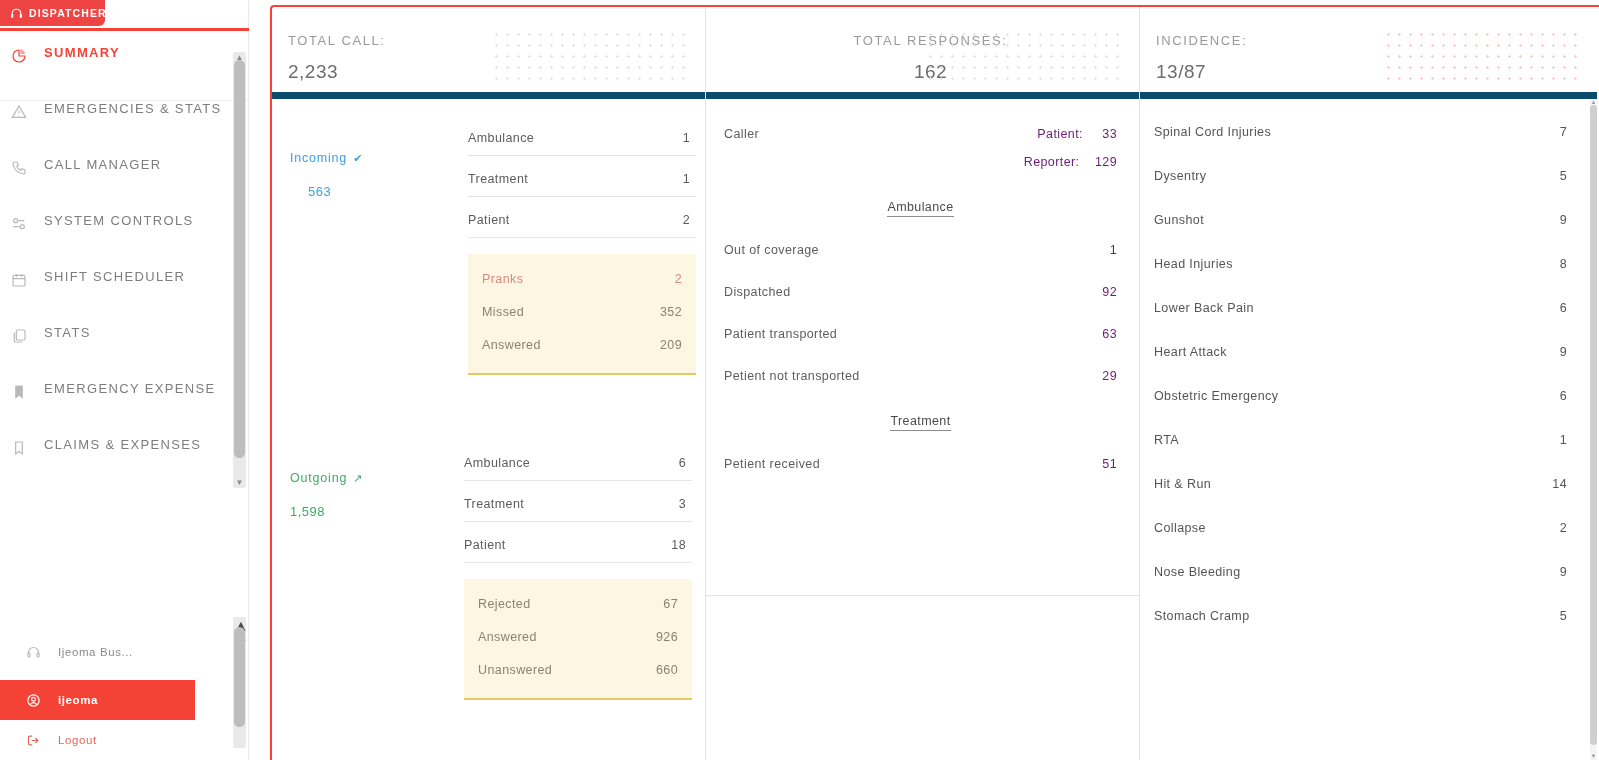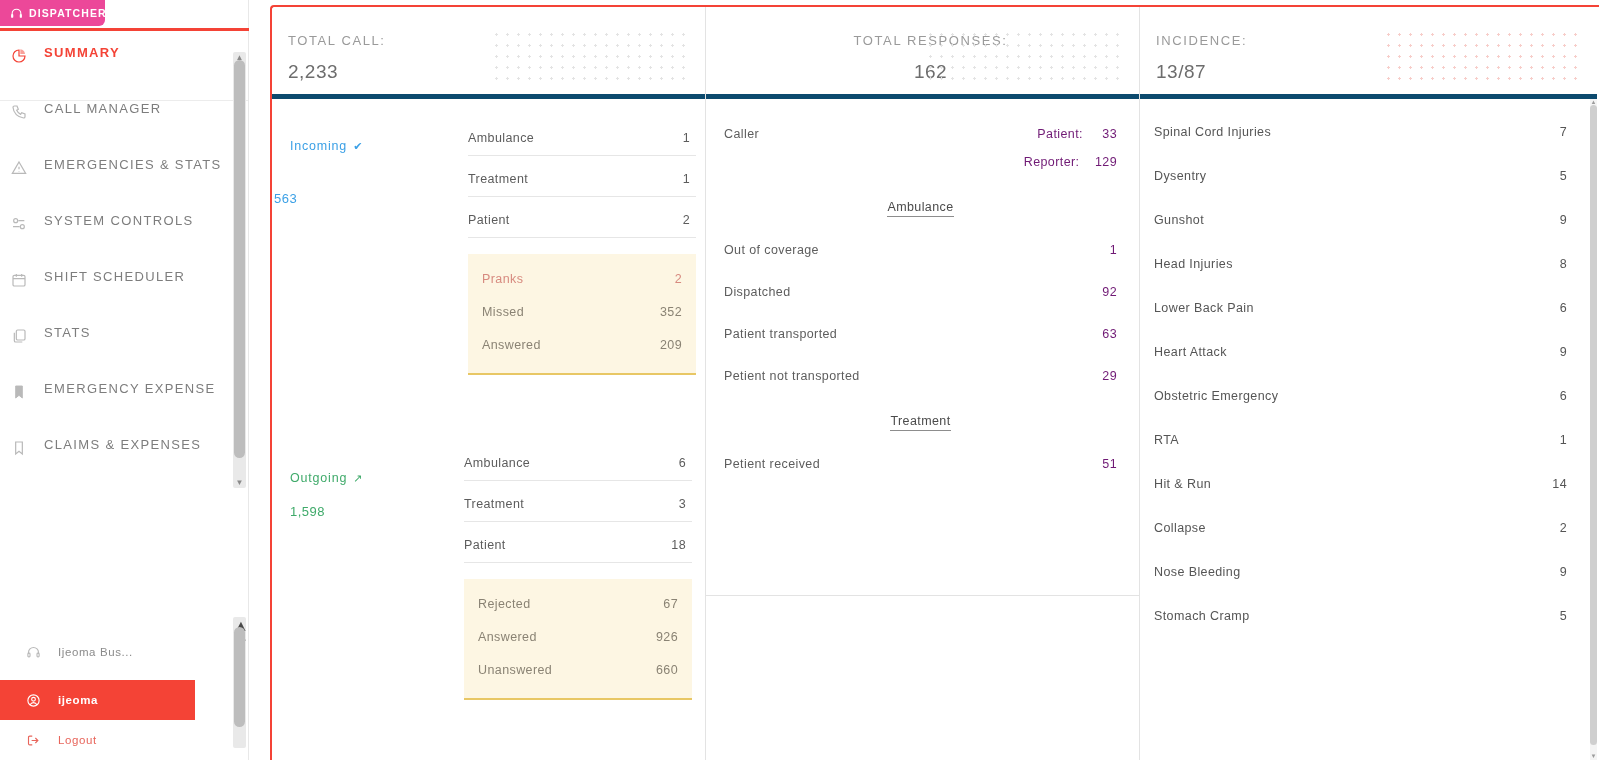--- a/index.html
+++ b/index.html
@@ -20,21 +20,21 @@
   
   .sidebar {
     position: absolute; left: 0; top: 0;
     width: 249px; height: 760px;
     background: #ffffff;
     border-right: 1px solid #e8e8e8;
   }
   .brand {
     position: relative;
     width: 105px; height: 26px;
-    background: #ec4899;
+    background: #ef4444;
     border-bottom-right-radius: 6px;
     display: flex; align-items: center;
     padding-left: 10px;
     color: #fff;
     font-size: 10.5px; letter-spacing: 1.1px;
     font-weight: 600;
   }
   .brand .hs-icon {
     width: 13px; height: 13px; margin-right: 6px;
     display: inline-flex; align-items: center; justify-content: center;
@@ -132,21 +132,21 @@
     overflow: hidden;
   }
   .cols { display: flex; height: 100%; }
   .col { position: relative; height: 753px; }
   .col-1 { width: 434px; border-right: 1px solid #e3e3e3; }
   .col-2 { width: 434px; border-right: 1px solid #e3e3e3; text-align: center; }
   .col-3 { width: 457px; }
 
   .col-head {
     height: 92px;
-    border-bottom: 5px solid #0c4a6e;
+    border-bottom: 7px solid #0c4a6e;
     padding: 26px 0 0 16px;
     position: relative;
     overflow: hidden;
   }
   .col-head .label {
     font-size: 13px; letter-spacing: 1.6px; color: #9a9a9a;
   }
   .col-head .value {
     font-size: 19px; color: #6d6d6d; margin-top: 13px; letter-spacing: 0.5px;
   }
@@ -262,34 +262,34 @@
             <path d="M12 3a9 9 0 1 0 9 9h-9z"></path>
             <path d="M14 2a8 8 0 0 1 7 7h-7z" fill="currentColor" stroke="none" opacity=".5"></path>
           </svg>
         </span>
         <span>SUMMARY</span>
       </div>
 
       <div class="nav-item">
         <span class="nav-icon">
           <svg viewBox="0 0 24 24" fill="none" stroke="currentColor" stroke-width="1.8">
-            <path d="M5 3h4l2 5-2.5 1.5a12 12 0 0 0 6 6L16 13l5 2v4a2 2 0 0 1-2 2A17 17 0 0 1 3 5a2 2 0 0 1 2-2z"></path>
-          </svg>
-        </span>
-        <span>CALL MANAGER</span>
-      </div>
-
-      <div class="nav-item">
-        <span class="nav-icon">
-          <svg viewBox="0 0 24 24" fill="none" stroke="currentColor" stroke-width="1.8">
             <path d="M12 3 22 20H2L12 3z"></path>
             <path d="M12 10v4M12 17v.5"></path>
           </svg>
         </span>
         <span>EMERGENCIES &amp; STATS</span>
+      </div>
+
+      <div class="nav-item">
+        <span class="nav-icon">
+          <svg viewBox="0 0 24 24" fill="none" stroke="currentColor" stroke-width="1.8">
+            <path d="M5 3h4l2 5-2.5 1.5a12 12 0 0 0 6 6L16 13l5 2v4a2 2 0 0 1-2 2A17 17 0 0 1 3 5a2 2 0 0 1 2-2z"></path>
+          </svg>
+        </span>
+        <span>CALL MANAGER</span>
       </div>
 
       <div class="nav-item">
         <span class="nav-icon">
           <svg viewBox="0 0 24 24" fill="none" stroke="currentColor" stroke-width="1.8">
             <circle cx="7" cy="7" r="3"></circle>
               <circle cx="17" cy="16" r="3"></circle>
             <path d="M11 7h9M3 16h10"></path>
           </svg>
         </span>
@@ -384,24 +384,24 @@
     <div class="cols">
 
       <div class="col col-1">
         <div class="col-head">
           <div class="label">TOTAL CALL:</div>
           <div class="value">2,233</div>
           <div class="dots"></div>
         </div>
         <div class="col-body">
 
-          <div class="grp-label inc" style="left:18px; top:40px;">
+          <div class="grp-label inc" style="left:18px; top:52px;">
             <span>Incoming</span><span class="arrow">✔</span>
           </div>
-          <div class="grp-value inc" style="left:2px; top:85px;margin-top:7px;">563</div>
+          <div class="grp-value inc" style="left:36px; top:85px;">563</div>
 
           <div class="c1-block-a">
             <div class="line-row">
               <span>Ambulance</span>
               <span>1</span>
             </div>
             <div class="line-row">
               <span>Treatment</span>
               <span>1</span>
             </div>

